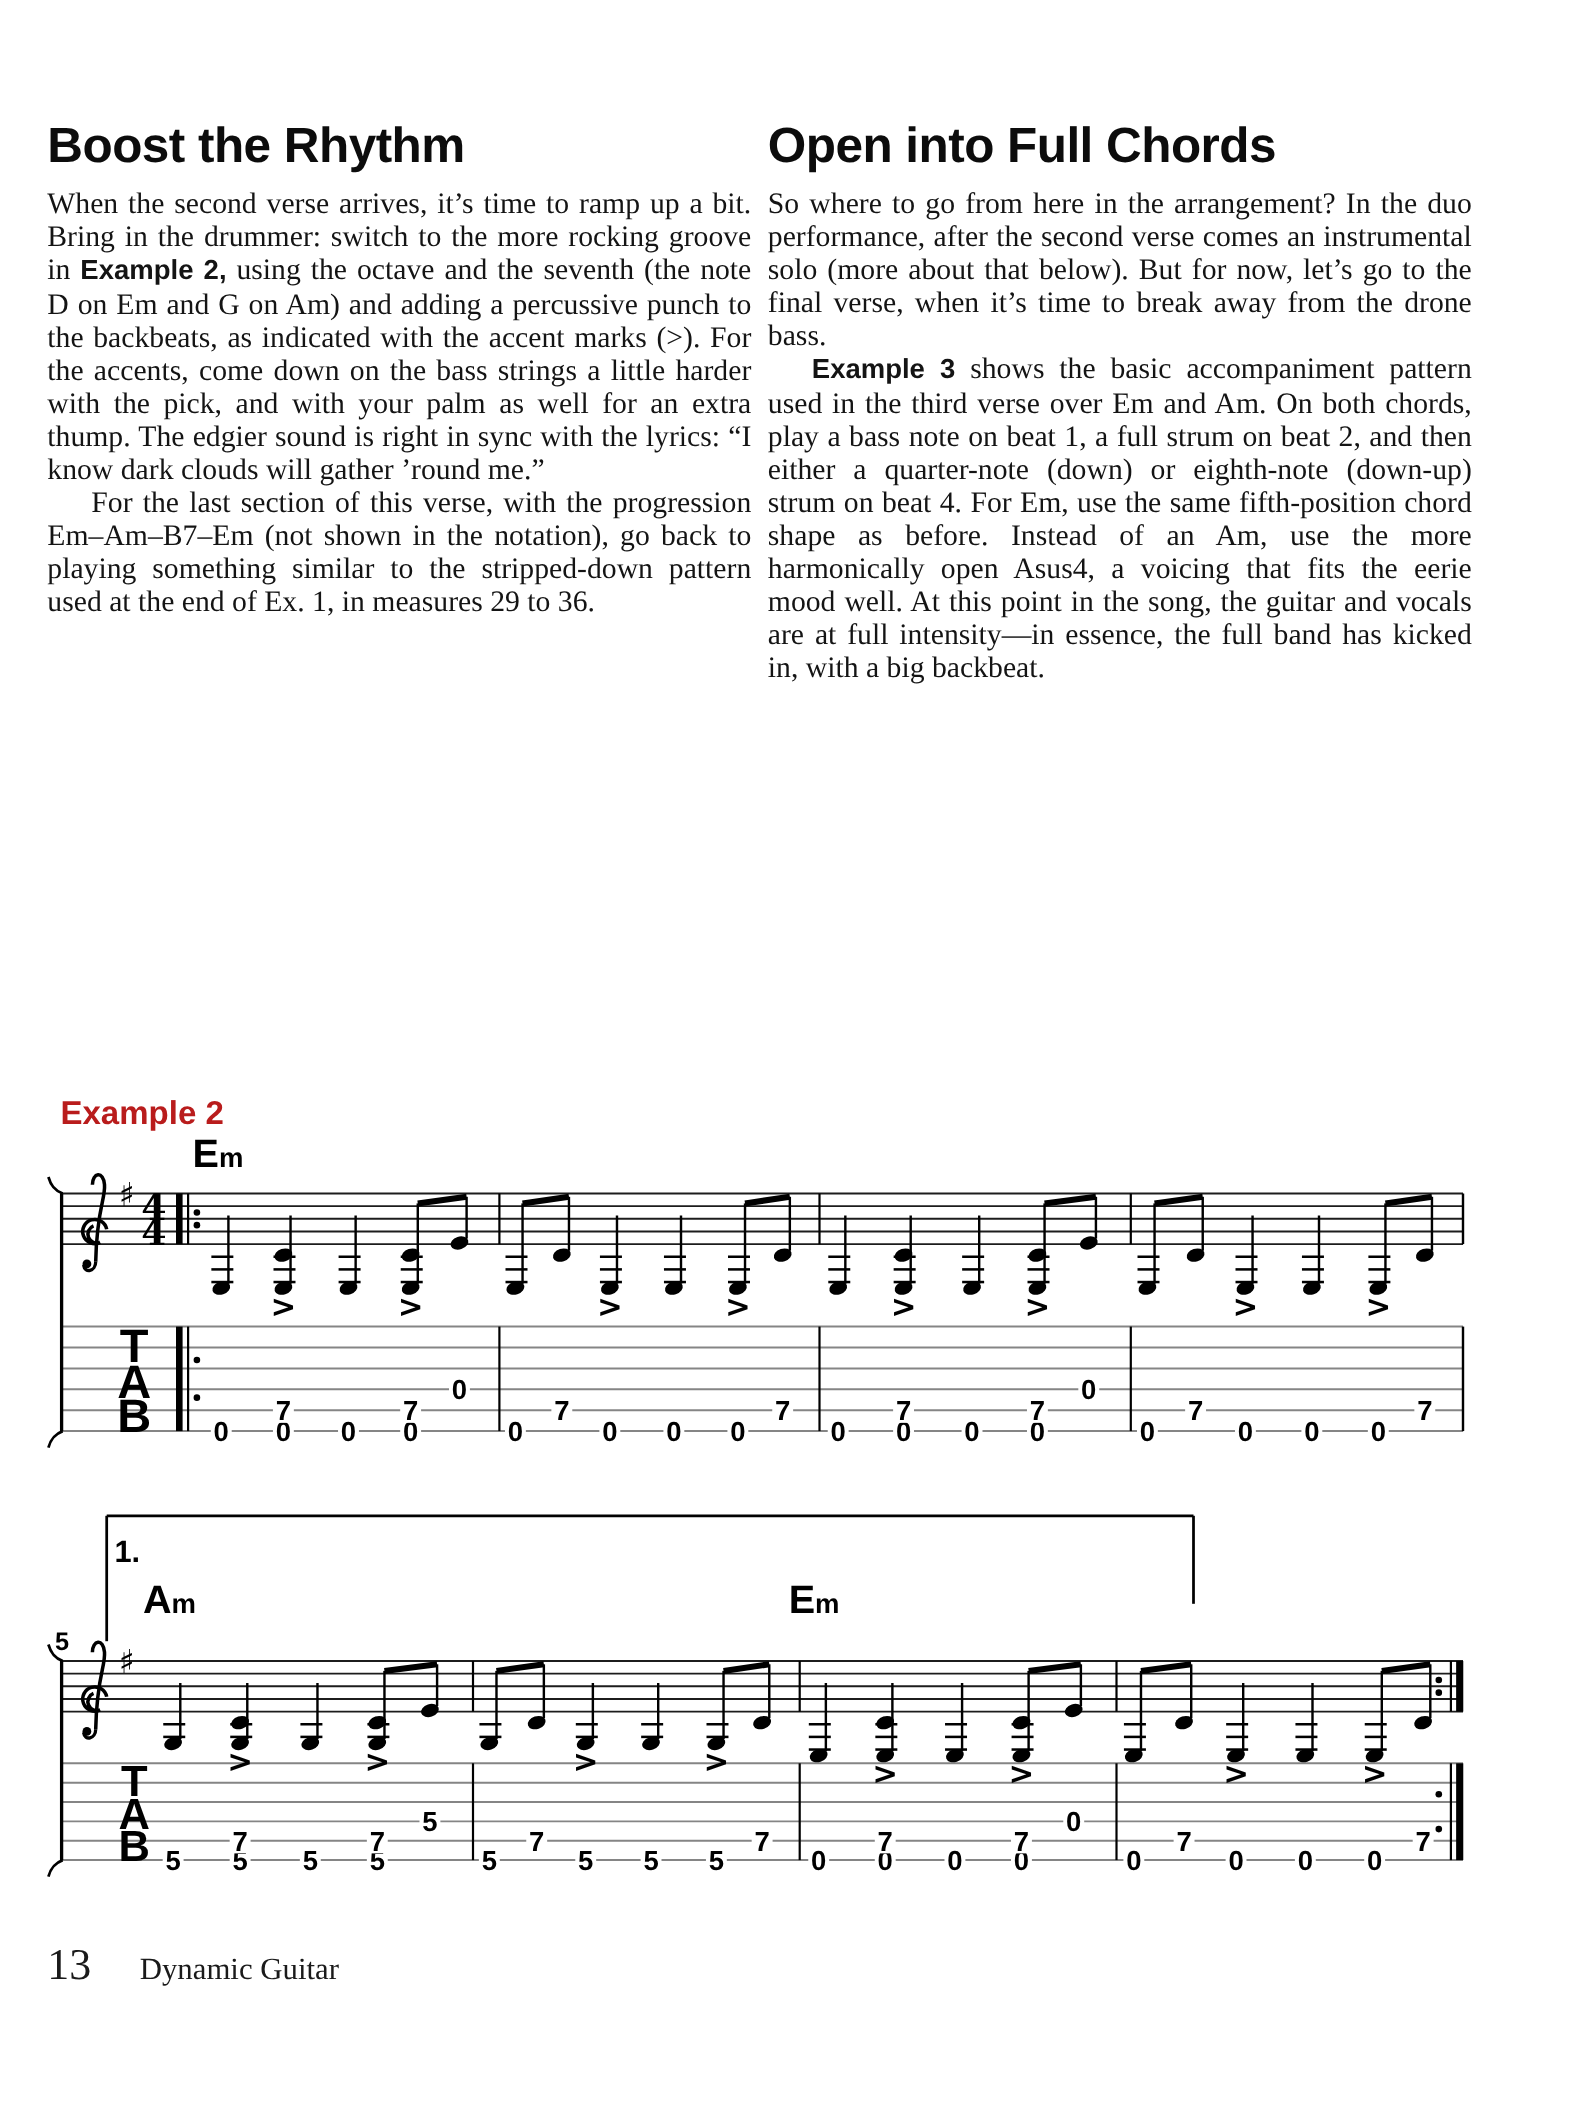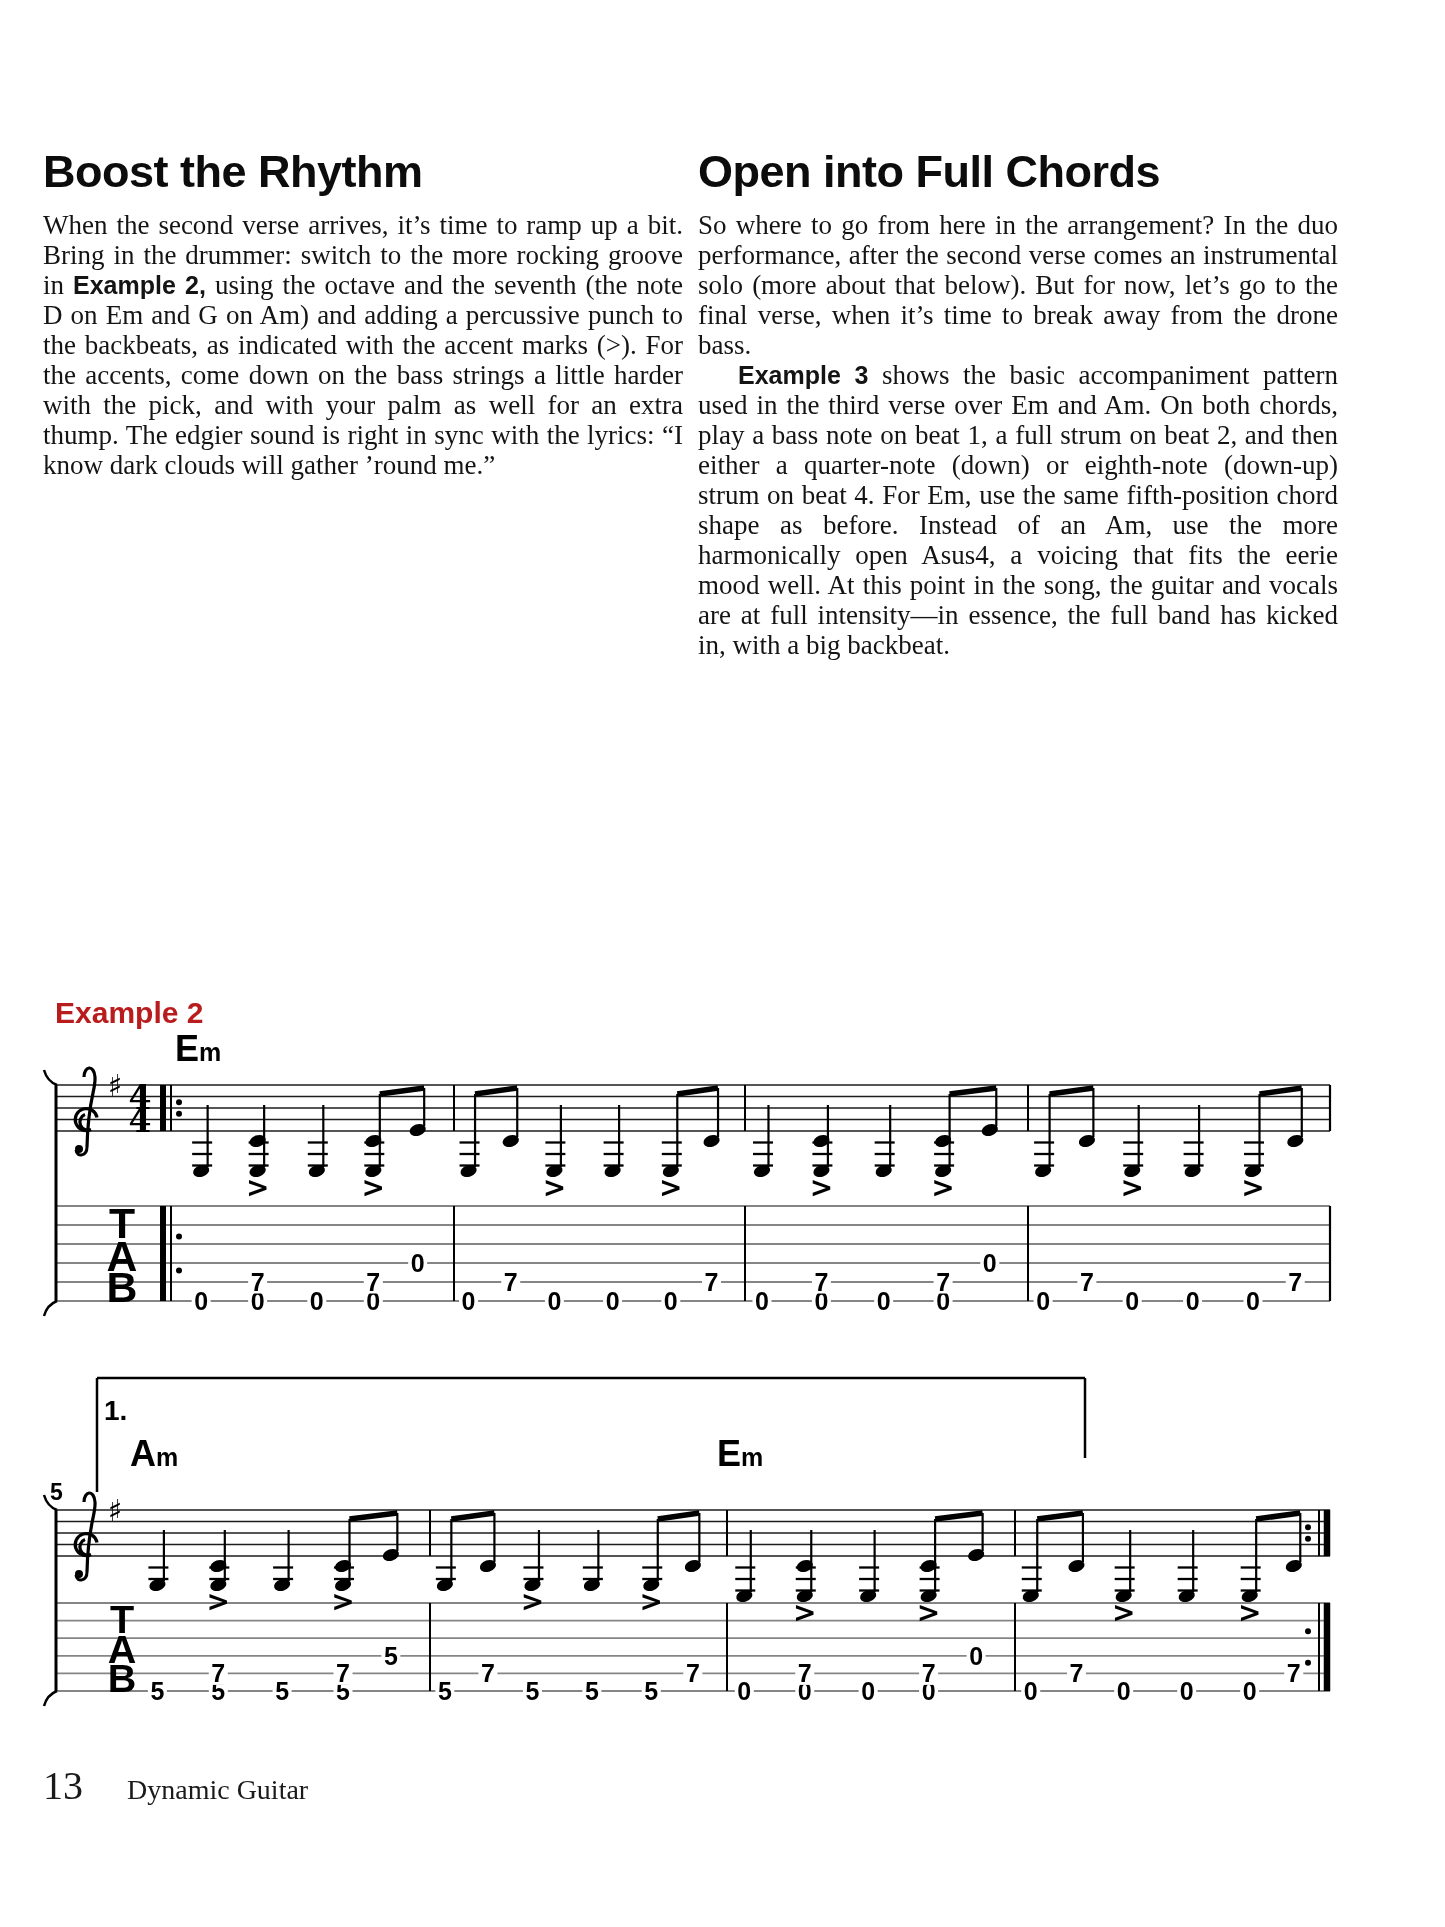--- a/index.html
+++ b/index.html
@@ -1,38 +1,39 @@
 <!DOCTYPE html>
 <html><head>
 <meta charset="utf-8">
 <style>
   html,body{margin:0;padding:0;background:#e8e8e8;}
   .page{position:relative;width:1445px;height:1927px;background:#ffffff;overflow:hidden;
         font-family:"Liberation Serif",serif;color:#141414;}
-  .col{position:absolute;top:106px;width:640px;margin-top:40px;}
+  .col{position:absolute;top:106px;width:640px;}
   .col h2{font-family:"Liberation Sans",sans-serif;font-weight:bold;font-size:45px;
           margin:0 0 12px 0;letter-spacing:-0.5px;color:#0c0c0c;}
   .col p{font-size:27px;line-height:30px;text-align:justify;margin:0;}
   .col p.ind{text-indent:40px;}
   .brun{font-family:"Liberation Sans",sans-serif;font-weight:bold;font-size:25px;}
   .example-label{position:absolute;left:55px;top:996px;
         font-family:"Liberation Sans",sans-serif;font-weight:bold;font-size:30px;color:#b91c1c;}
   .footer{position:absolute;left:43px;top:1762px;white-space:nowrap;}
   .footer .pgnum{font-family:"Liberation Serif",serif;font-size:40px;color:#1a1a1a;}
   .footer .pubtitle{font-family:"Liberation Serif",serif;font-size:28px;color:#1a1a1a;margin-left:44px;text-align:right;}
   svg{position:absolute;left:0;top:0;}
   svg text{user-select:none;}
 </style>
 </head>
 <body>
 
 <div class="page">
   <div class="col" id="col-left" style="left:43px">
       <h2>Boost the Rhythm</h2>
       <p><span>When the second verse arrives, it’s time to ramp up a bit. Bring in the drummer: switch to the more rocking groove in </span><span class="brun">Example 2,</span><span> using the octave and the seventh (the note D on Em and G on Am) and adding a percussive punch to the backbeats, as indicated with the accent marks (&gt;). For the accents, come down on the bass strings a little harder with the pick, and with your palm as well for an extra thump. The edgier sound is right in sync with the lyrics: “I know dark clouds will gather ’round me.”</span></p>
+      <p class="ind"><span>For the last section of this verse, with the progression Em–Am–B7–Em (not shown in the notation), go back to playing something similar to the stripped-down pattern used at the end of Ex. 1, in measures 29 to 36.</span></p>
     </div>
   <div class="col" id="col-right" style="left:698px">
       <h2>Open into Full Chords</h2>
       <p><span>So where to go from here in the arrangement? In the duo performance, after the second verse comes an instrumental solo (more about that below). But for now, let’s go to the final verse, when it’s time to break away from the drone bass.</span></p>
       <p class="ind"><span class="brun">Example 3</span><span> shows the basic accompaniment pattern used in the third verse over Em and Am. On both chords, play a bass note on beat 1, a full strum on beat 2, and then either a quarter-note (down) or eighth-note (down-up) strum on beat 4. For Em, use the same fifth-position chord shape as before. Instead of an Am, use the more harmonically open Asus4, a voicing that fits the eerie mood well. At this point in the song, the guitar and vocals are at full intensity—in essence, the full band has kicked in, with a big backbeat.</span></p>
     </div>
 
   <div class="example-label">Example 2</div>
 
   <svg id="music-svg" width="1445" height="1927" viewBox="0 0 1445 1927">

